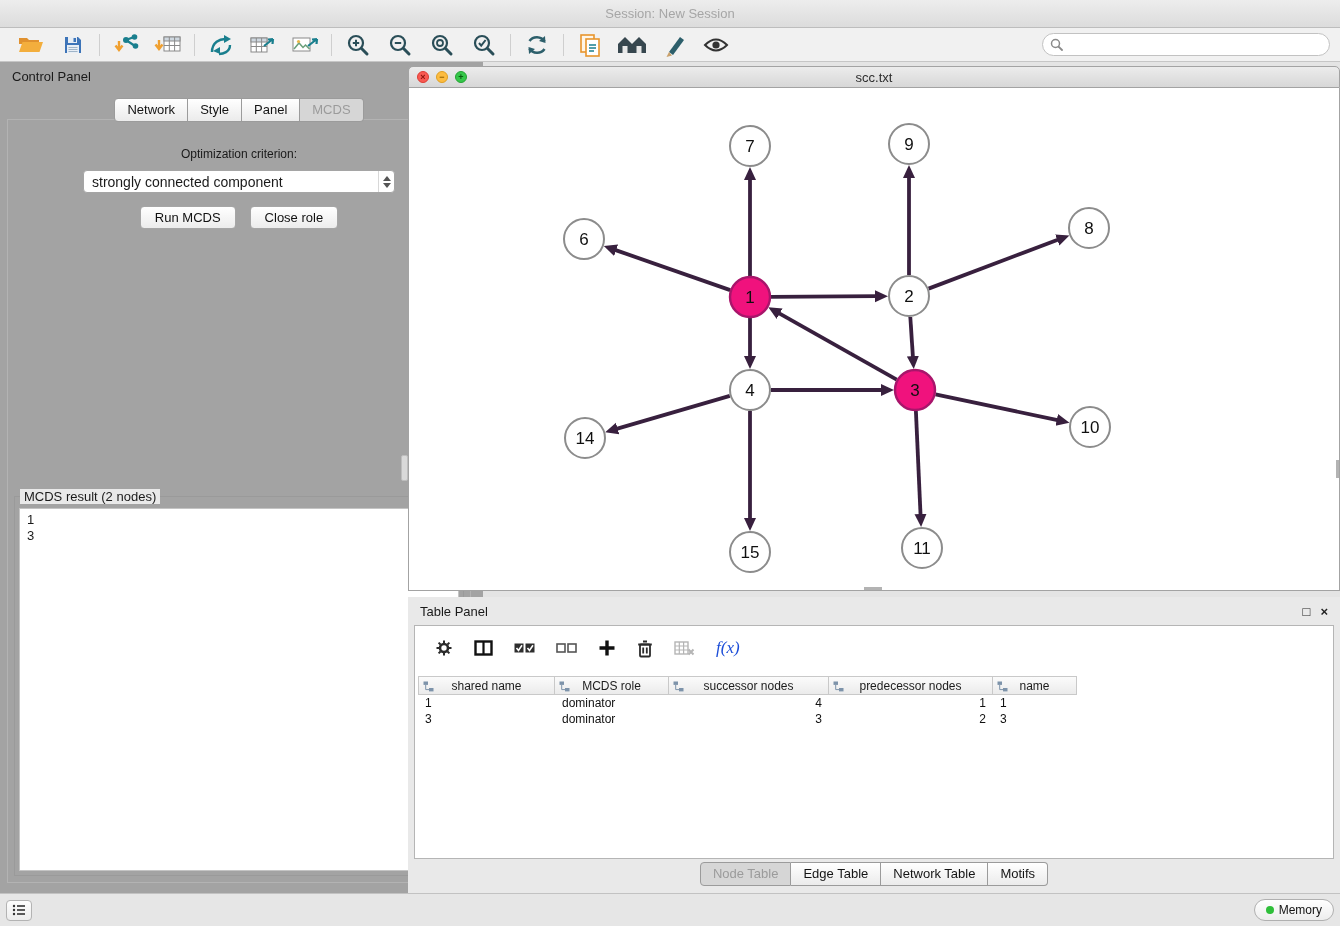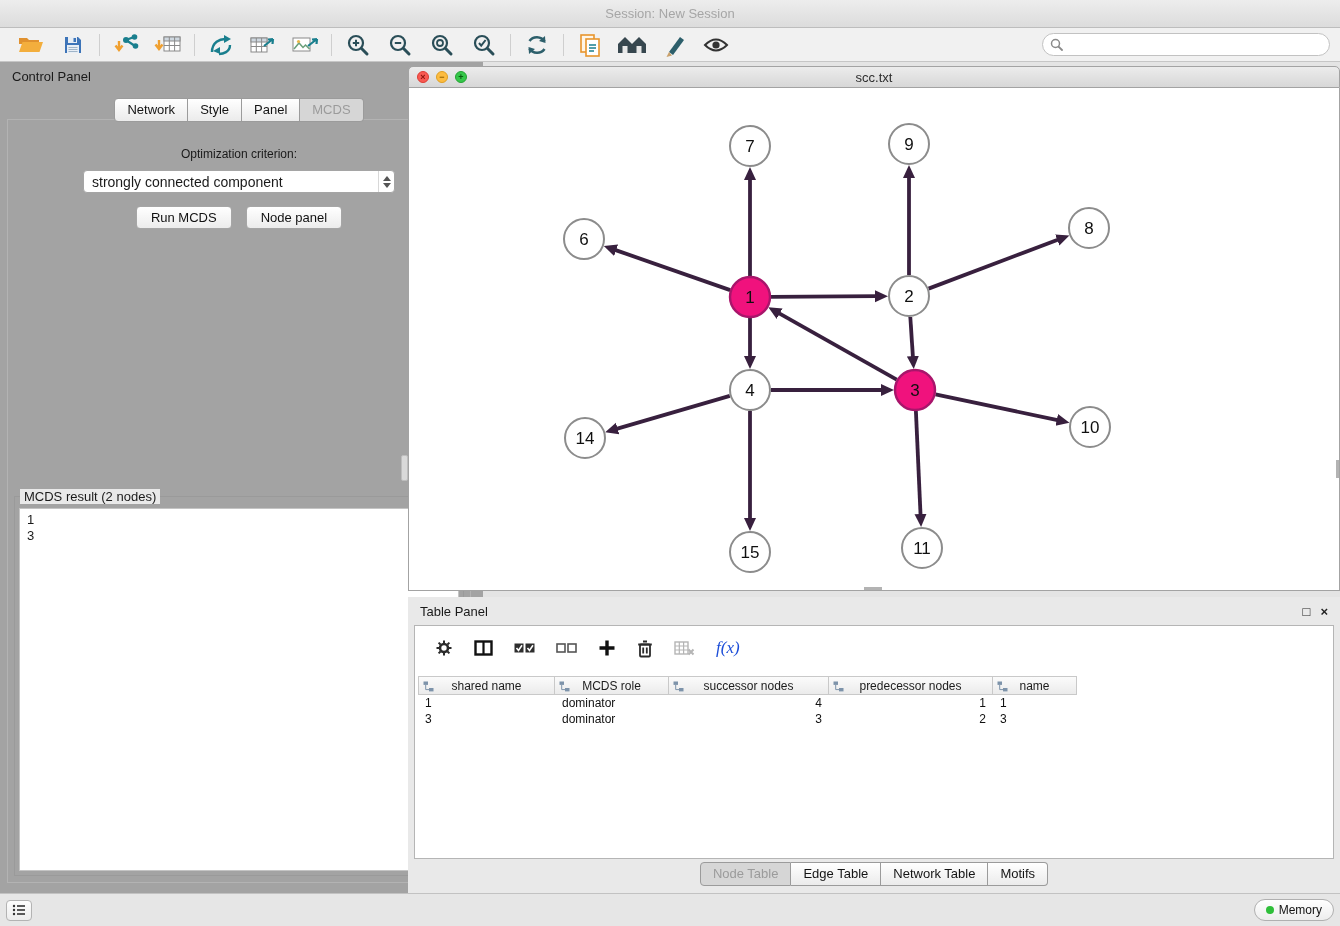--- a/index.html
+++ b/index.html
@@ -253,21 +253,21 @@
       <div class="opt-label">Optimization criterion:</div>
       <div class="dropdown">
         <span>strongly connected component</span>
         <span class="dd-stepper">
             <i class="up"></i>
             <i class="dn"></i>
           </span>
       </div>
       <div class="btn-row">
         <button class="mac-btn">Run MCDS</button>
-        <button class="mac-btn">Node panel</button>
+        <button class="mac-btn">Close role</button>
       </div>
       <div class="result-group">
         <span class="result-legend">MCDS result (2 nodes)</span>
         <div class="result-list" id="result-list">
             <div>1</div>
             <div>3</div>
           </div>
       </div>
     </div>
   </div>

